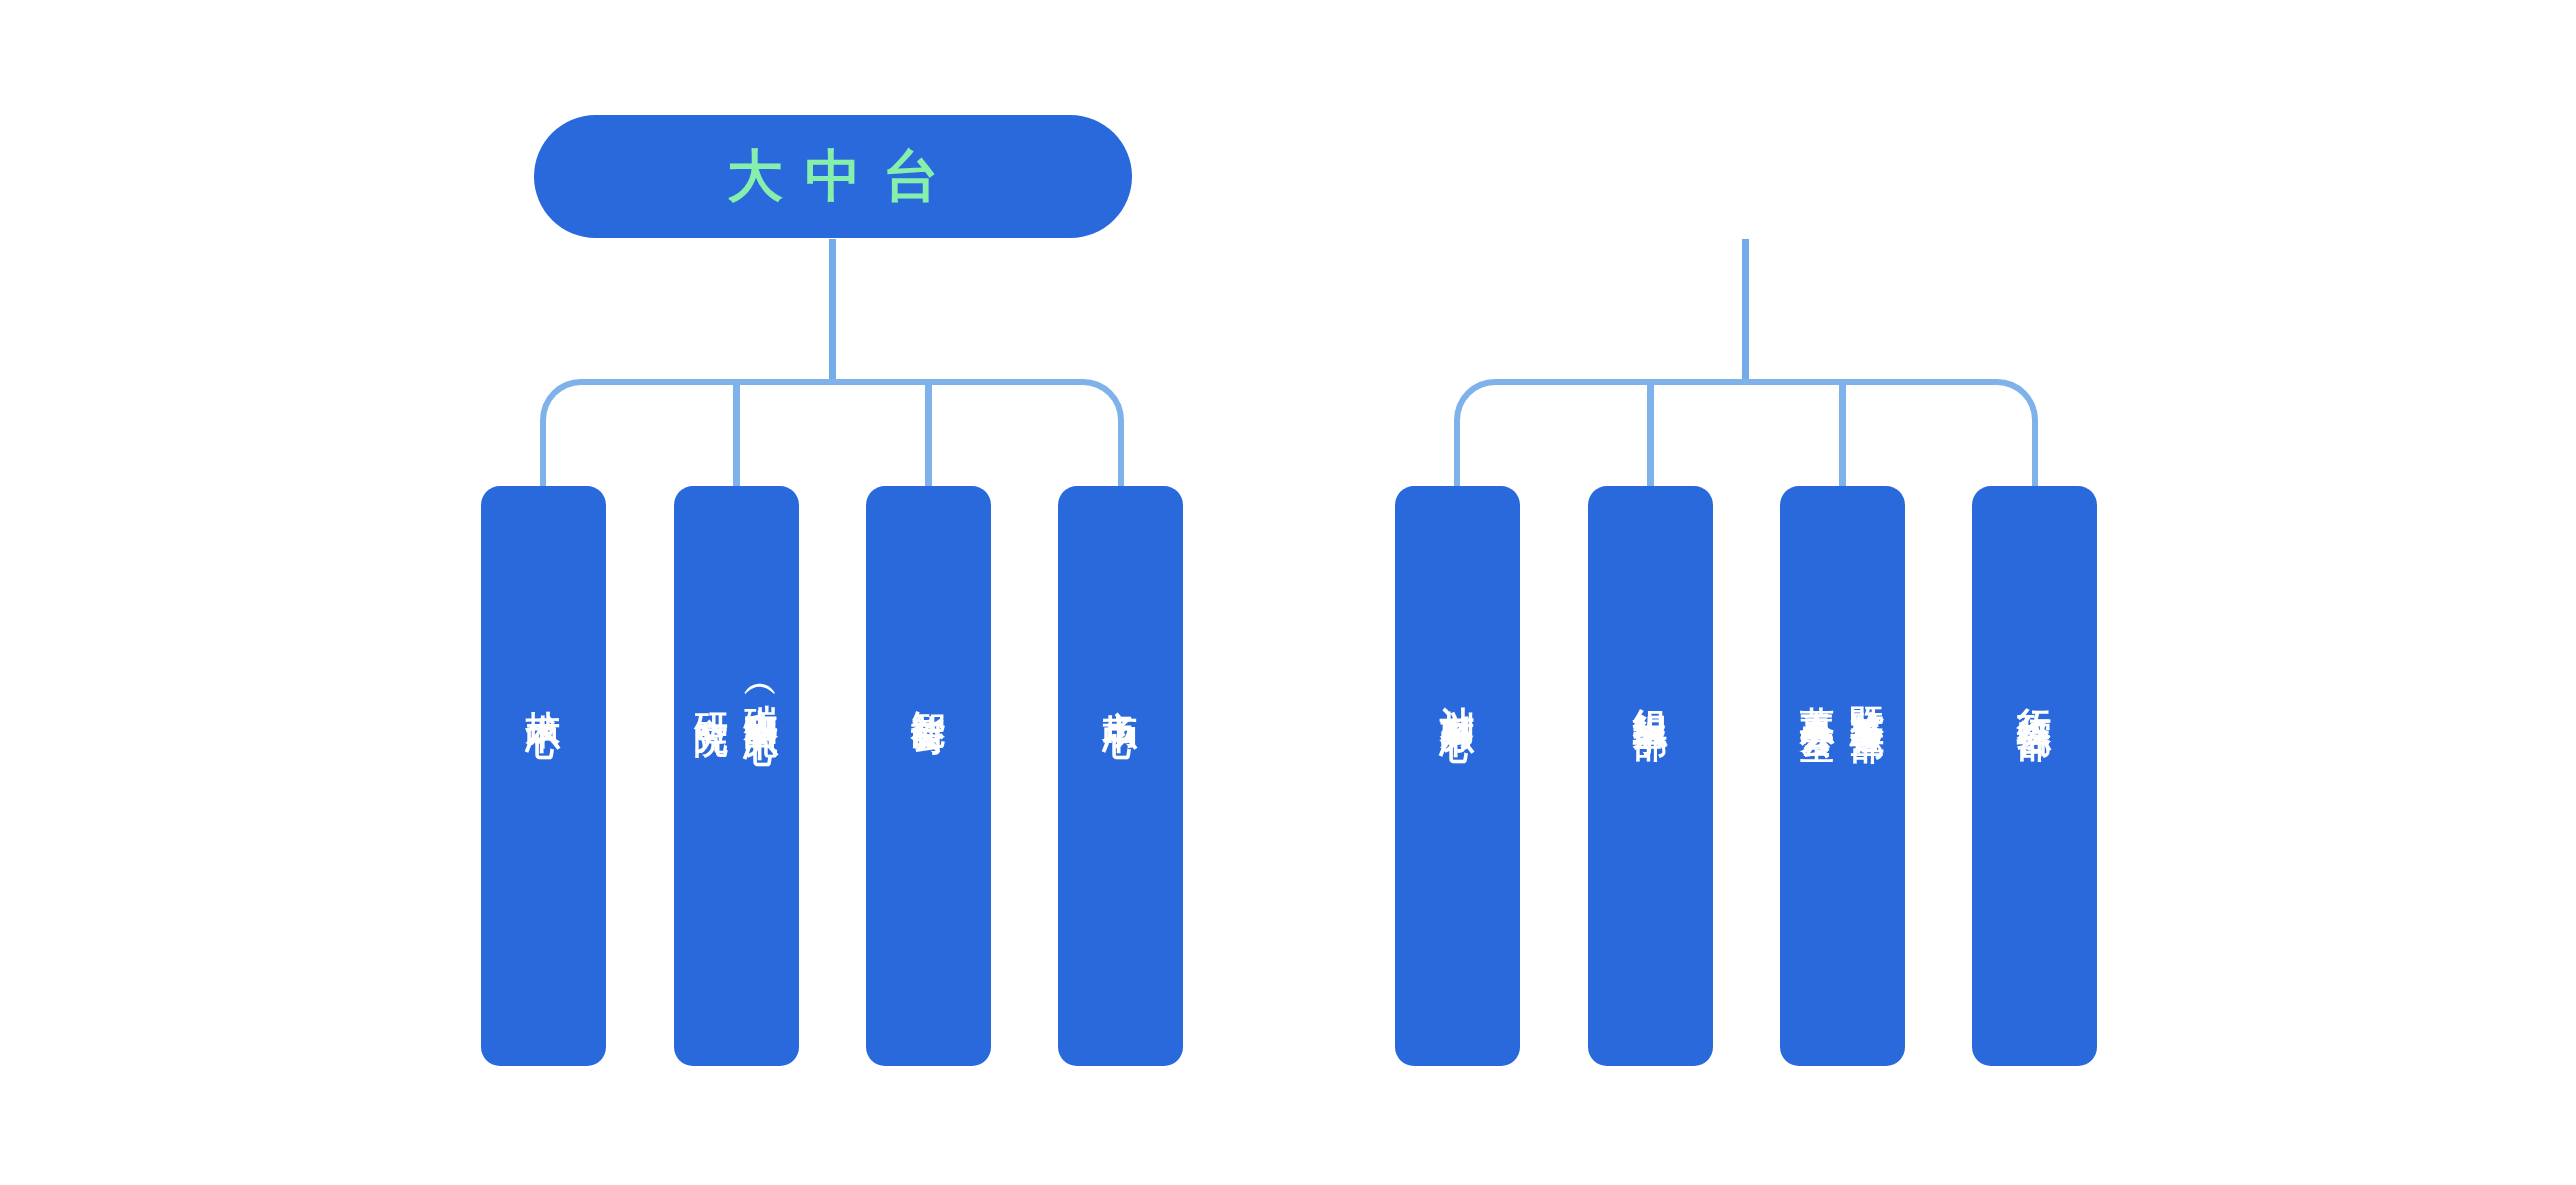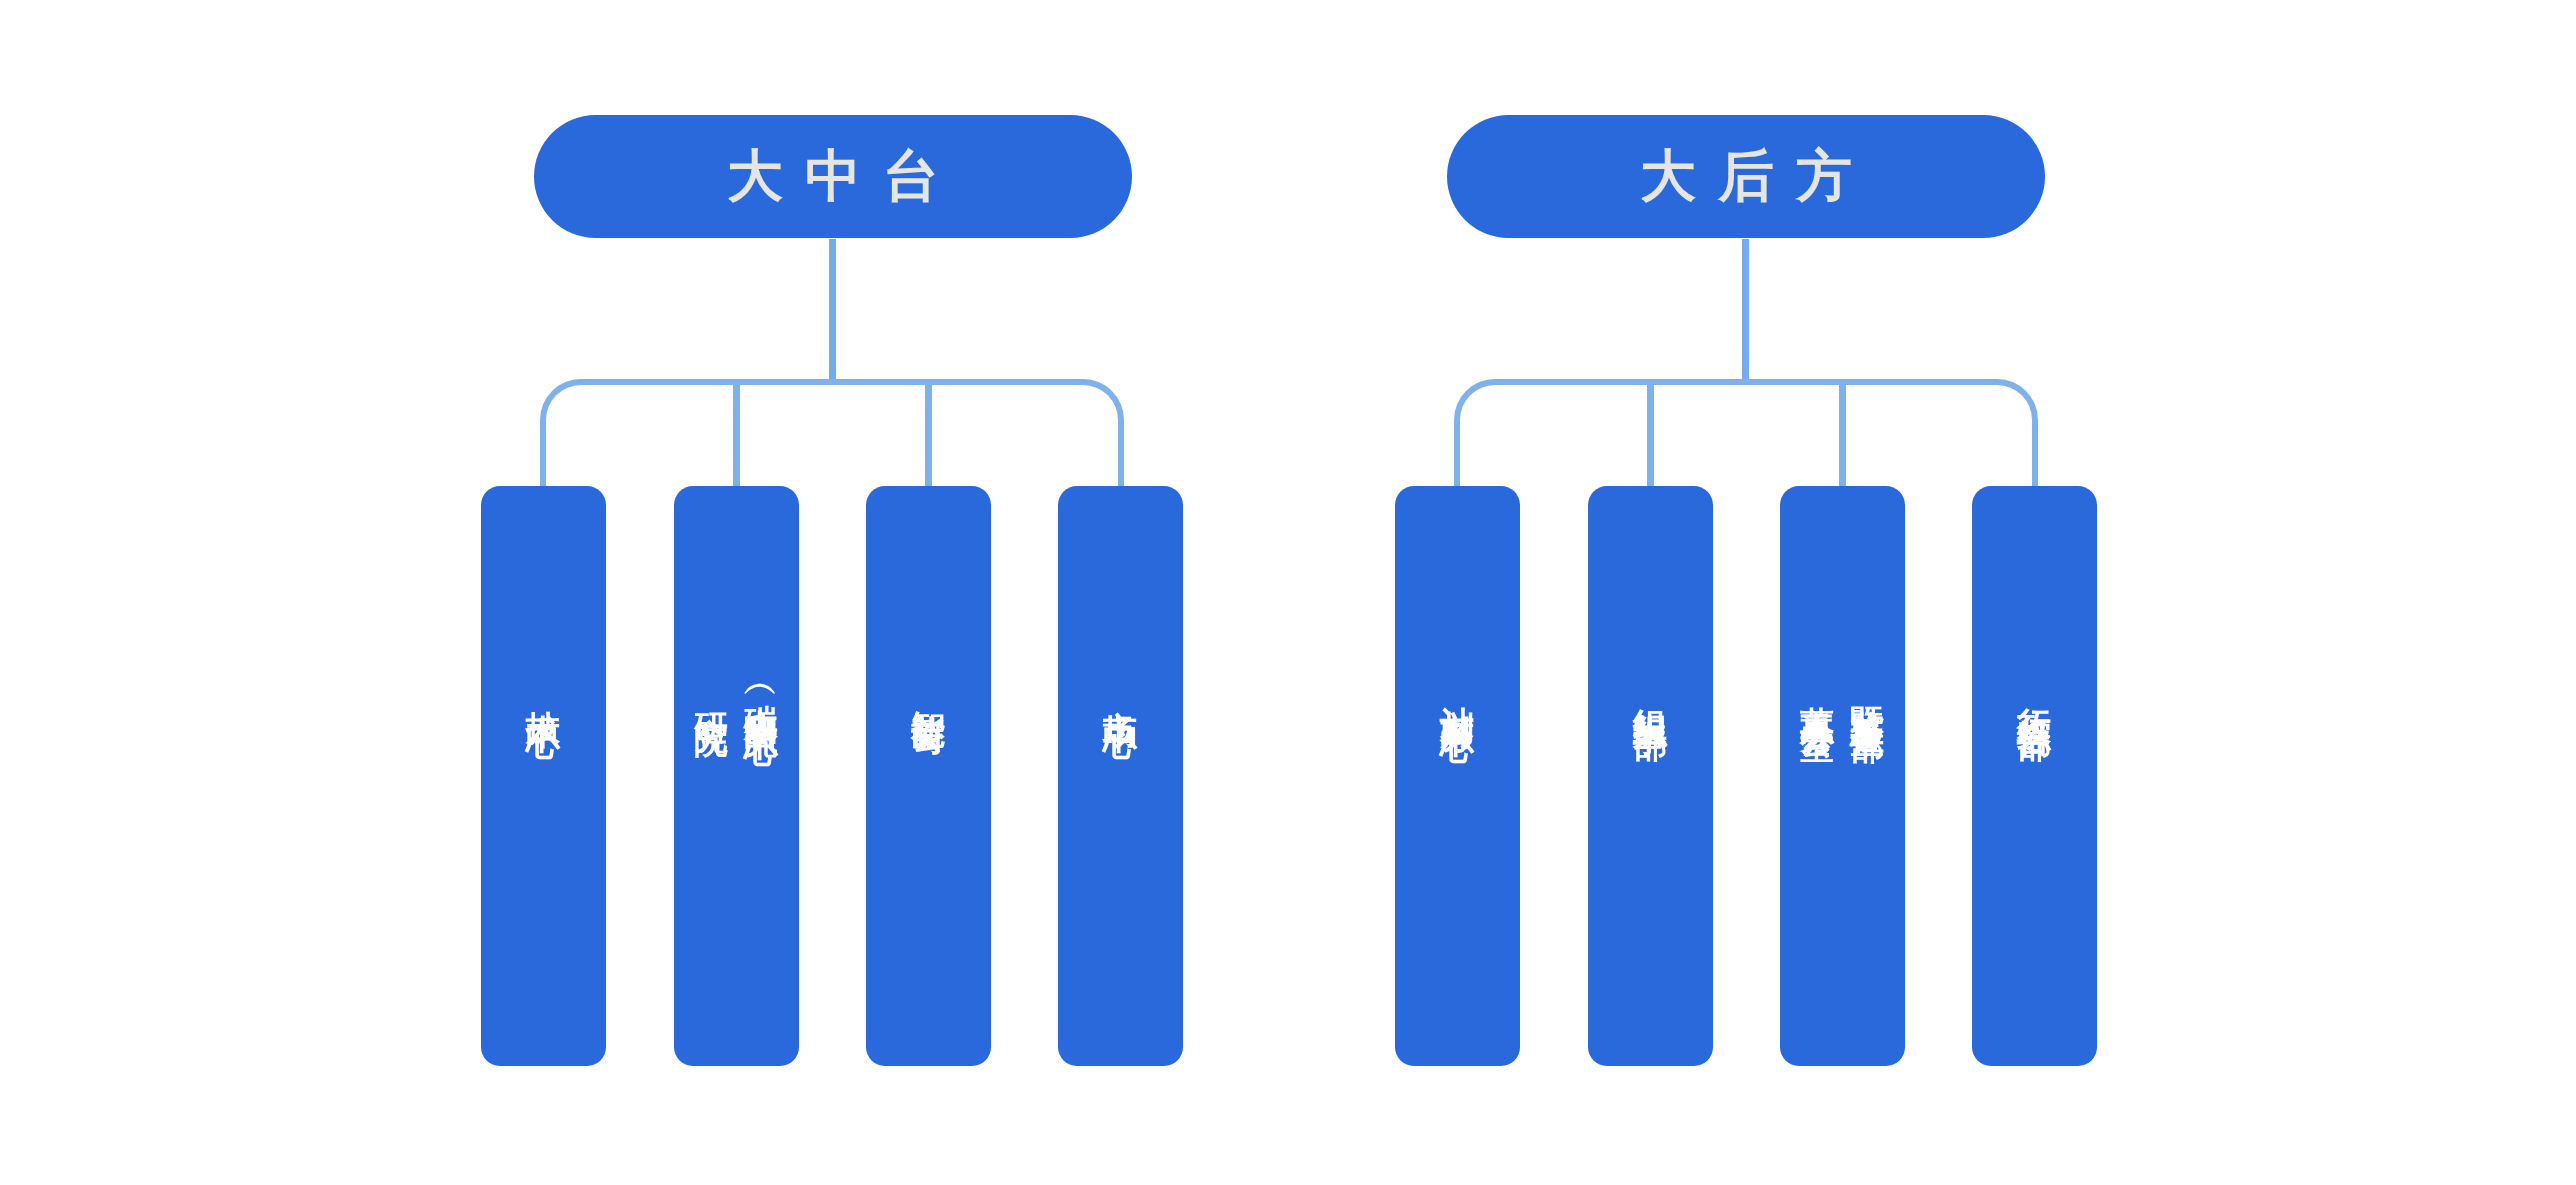--- a/index.html
+++ b/index.html
@@ -21,21 +21,21 @@
     top: 115px;
     width: 598px;
     height: 123px;
     background: #2969DB;
     border-radius: 62px;
     display: flex;
     align-items: center;
     justify-content: center;
   }
   .parent-label {
-    color: #e5e5e5;
+    color: #86efac;
     font-size: 56px;
     font-weight: 600;
     letter-spacing: 22px;
     text-indent: 22px; 
     white-space: nowrap;
   }
   .child-node {
     position: absolute;
     top: 486px;
     width: 125px;
@@ -119,23 +119,20 @@
       <div class="line">智能公司</div>
     </div>
   </div>
 
   <div class="child-node" style="left:1058px;">
     <div class="child-label">
       <div class="line">市场中心</div>
     </div>
   </div>
 
-  <div class="parent-node" style="left:1447px;">
-    <span class="parent-label">大后方</span>
-  </div>
 
   <div class="stem" style="left:1742px;"></div>
   <div class="bus" style="left:1454px; width:584px;"></div>
   <div class="drop" style="left:1647px;"></div>
   <div class="drop" style="left:1839px;"></div>
 
   <div class="child-node" style="left:1395px;">
     <div class="child-label">
       <div class="line">计划财务中心</div>
     </div>

